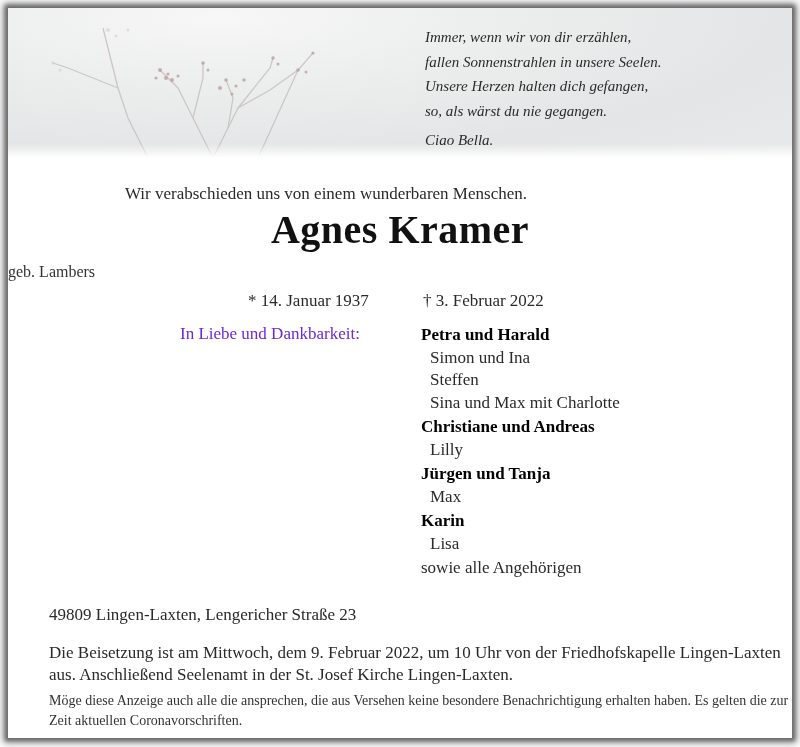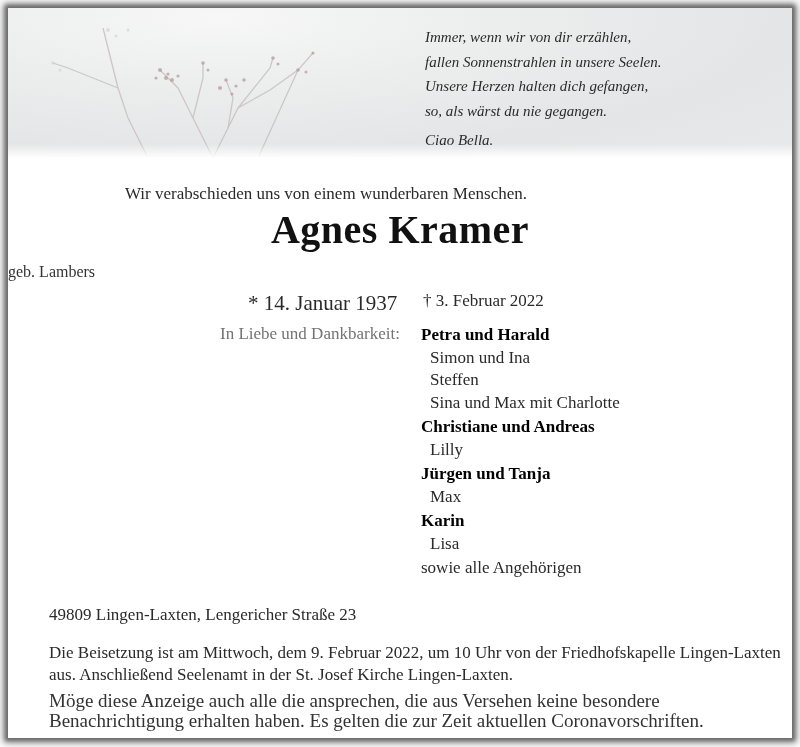--- a/index.html
+++ b/index.html
@@ -10,31 +10,31 @@
   .hero { position:absolute; left:0; top:0; width:784px; height:150px; overflow:hidden;
           background: radial-gradient(ellipse at 210px 10px, #f7f7f8 0%, #eceded 35%, #e4e5e6 70%, #e8e9ea 100%); }
   .hero::after { content:""; position:absolute; left:0; right:0; bottom:0; height:14px;
           background:linear-gradient(to bottom, rgba(255,255,255,0), #ffffff); }
   .plant { position:absolute; left:0; top:0; }
   .poem { position:absolute; left:417px; top:17px; font-style:italic; font-size:15px; line-height:24.5px; color:#2a2a2a; }
   .poem .sig { margin-top:5px; }
   .lead { position:absolute; left:0; width:636px; top:176px; text-align:center; font-size:17px; color:#2a2a2a; }
   .name { position:absolute; left:0; width:784px; top:198px; text-align:center; font-size:40px; font-weight:bold; color:#111; letter-spacing:0.5px; }
   .nee { position:absolute; left:0; width:784px; top:255px; font-size:16px; color:#333; }
-  .born { position:absolute; left:240px; top:283px; font-size:21px; color:#2a2a2a; }
+  .born { position:absolute; left:240px; top:283px; font-size:17px; color:#2a2a2a; }
   .died { position:absolute; left:415px; top:283px; font-size:17px; color:#2a2a2a; }
-  .thanks { position:absolute; left:172px; top:316px; font-size:17px; color:#737373;margin-left:40px; }
+  .thanks { position:absolute; left:172px; top:316px; font-size:17px; color:#6d28d9; }
   .family { position:absolute; left:413px; top:316px; font-size:17px; line-height:22.5px; color:#2a2a2a; }
   .family .head { font-weight:bold; color:#000000; margin-top:2px; }
   .family .head.first { margin-top:0; }
   .family .child { padding-left:9px; }
   .family .all { margin-top:2px; }
   .address { position:absolute; left:41px; top:597px; font-size:17px; color:#2a2a2a; }
   .burial { position:absolute; left:41px; top:634px; width:740px; font-size:17px; line-height:22px; color:#2a2a2a; }
-  .notice { position:absolute; left:41px; top:683px; width:745px; font-size:19px; line-height:20px; color:#333; }
+  .notice { position:absolute; left:41px; top:683px; width:745px; font-size:14px; line-height:20px; color:#333; }
 </style>
 </head>
 <body>
 
 <div class="card">
   <div class="hero">
     <svg class="plant" width="420" height="150" viewBox="0 0 420 150">
       <g stroke="#c9c3c2" stroke-width="1.3" fill="none" opacity="0.9">
         <path d="M205 150 L185 110 L170 80 L152 62"></path>
         <path d="M205 150 L220 120 L230 100 L262 82 L290 62"></path>

